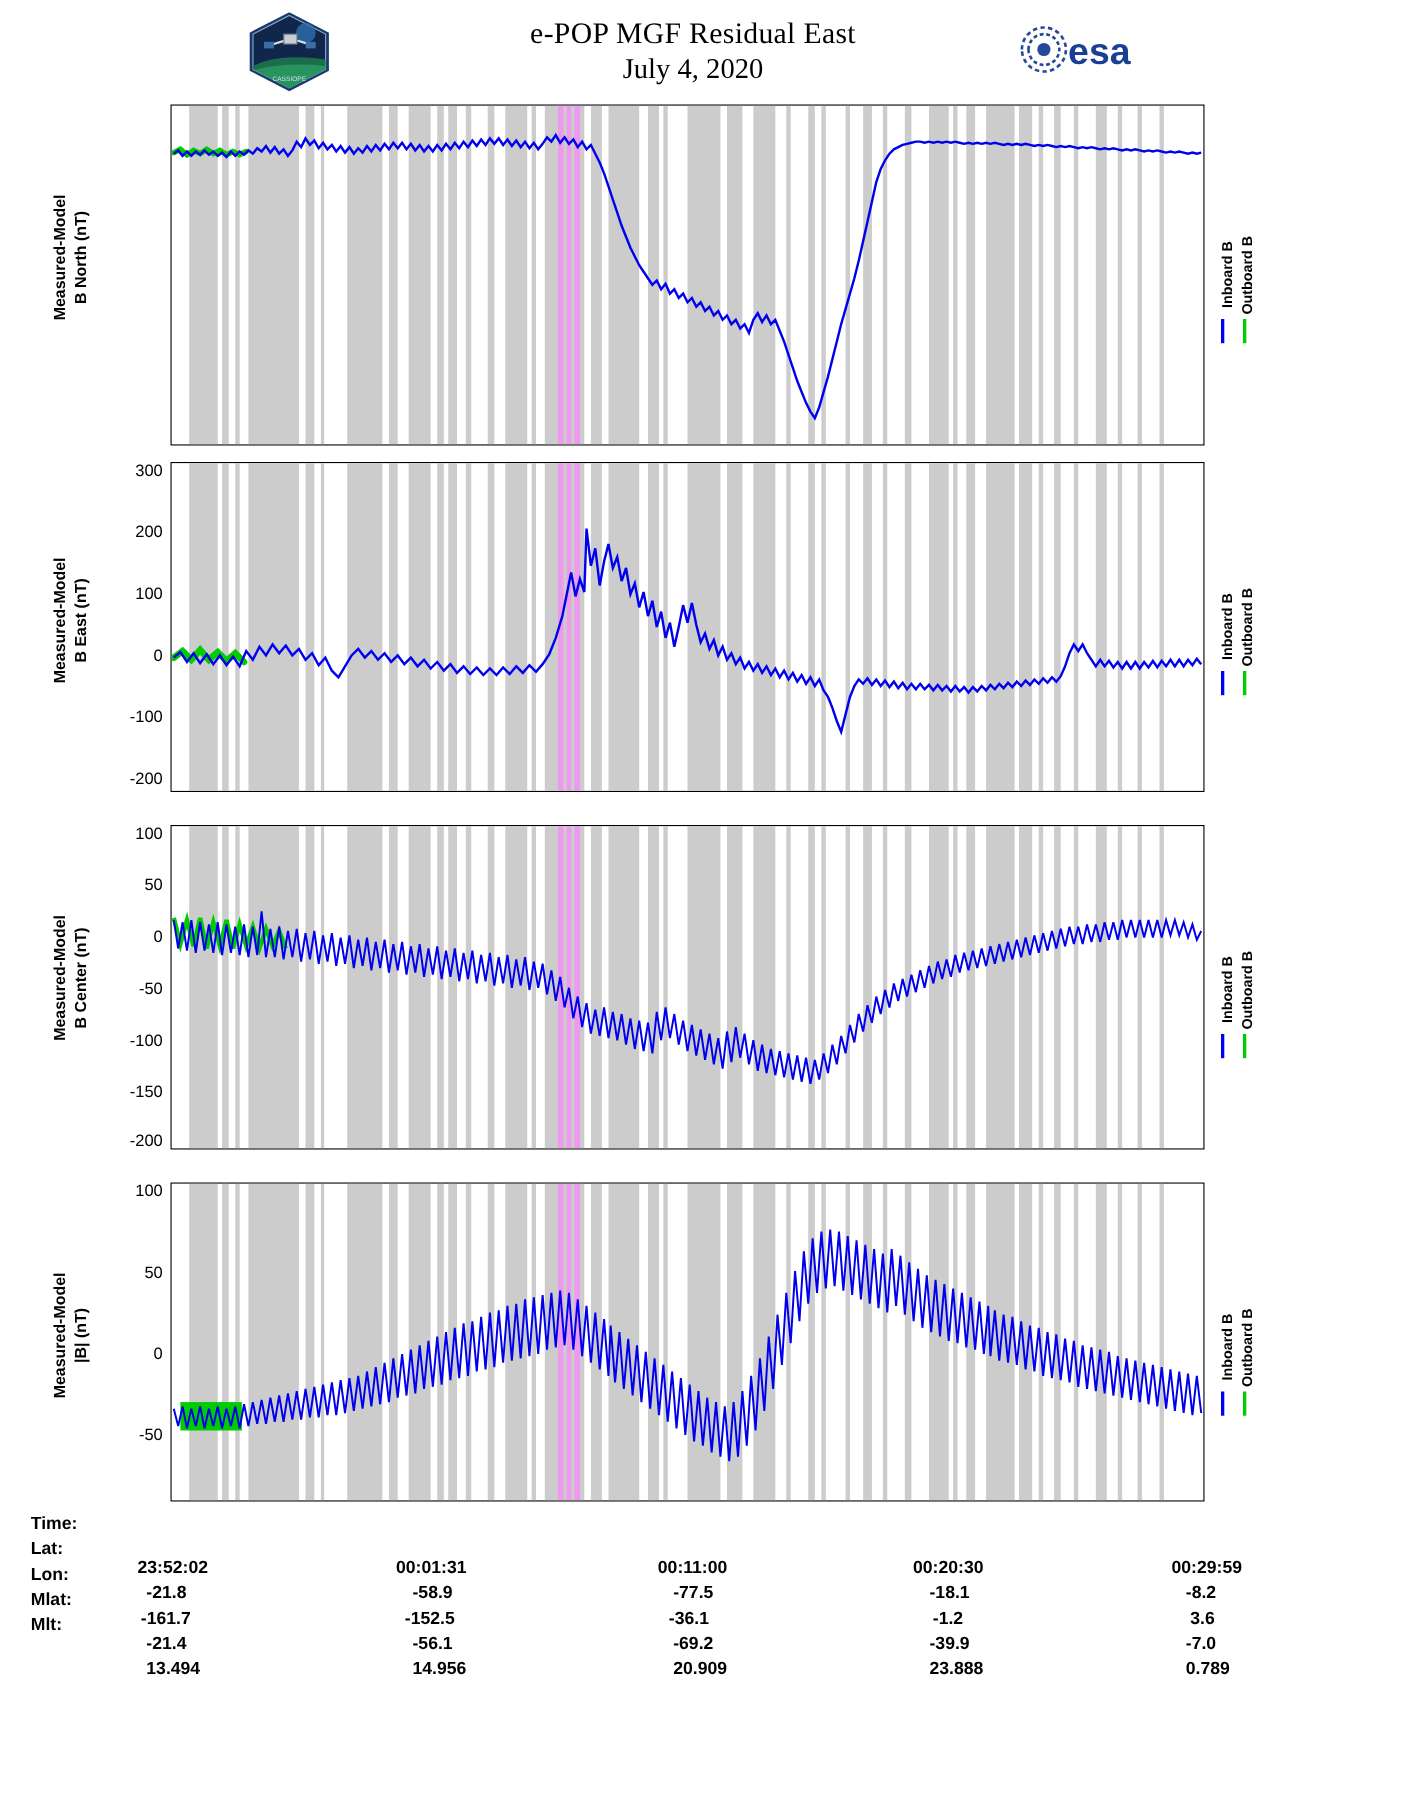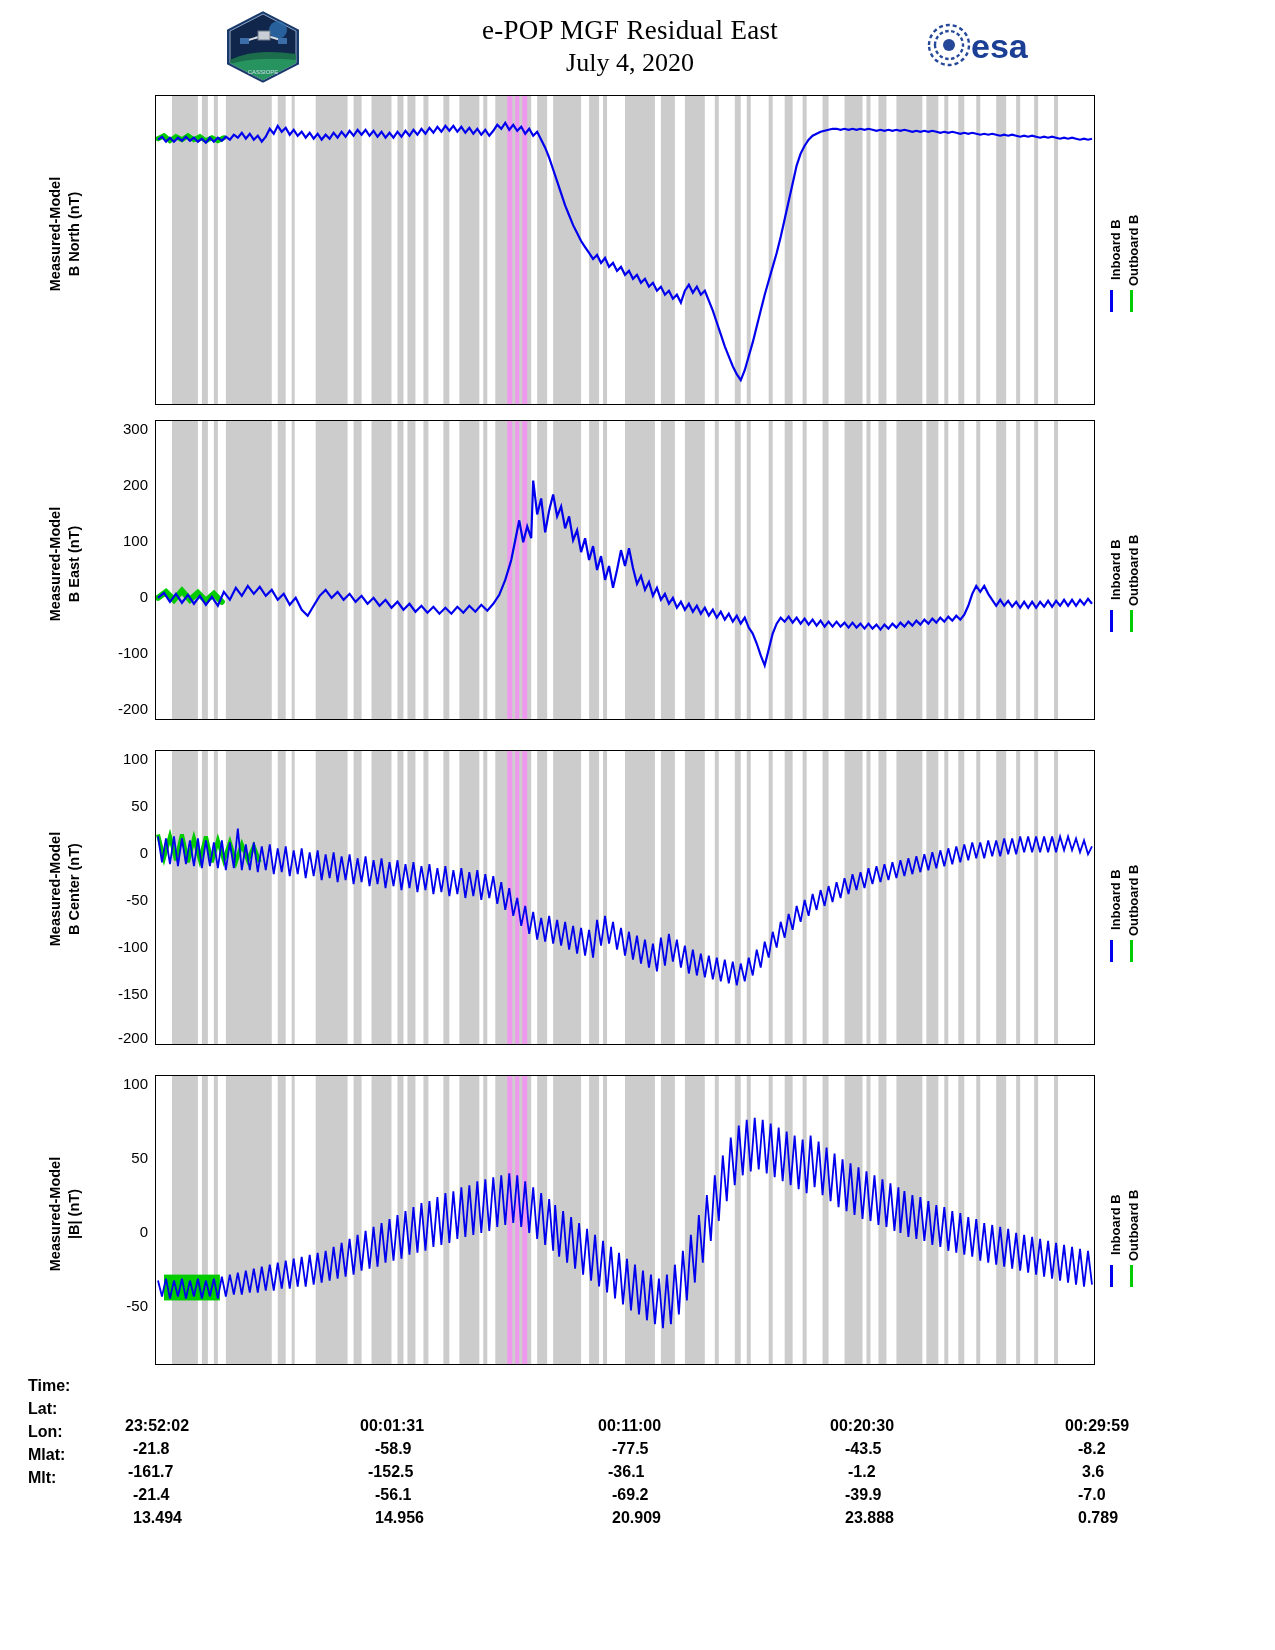--- a/index.html
+++ b/index.html
@@ -519,21 +519,21 @@
       <span class="cell" style="left:810px;">00:20:30</span>
       <span class="cell" style="left:1045px;">00:29:59</span>
     </div>
 
 
     <div class="inforow">
       <span class="rowlabel">Lat:</span>
       <span class="cell" style="left:113px;">-21.8</span>
       <span class="cell" style="left:355px;">-58.9</span>
       <span class="cell" style="left:592px;">-77.5</span>
-      <span class="cell" style="left:825px;">-43.5</span>
+      <span class="cell" style="left:825px;">-18.1</span>
       <span class="cell" style="left:1058px;">-8.2</span>
     </div>
 
     <div class="inforow">
       <span class="rowlabel">Lon:</span>
       <span class="cell" style="left:108px;">-161.7</span>
       <span class="cell" style="left:348px;">-152.5</span>
       <span class="cell" style="left:588px;">-36.1</span>
       <span class="cell" style="left:828px;">-1.2</span>
       <span class="cell" style="left:1062px;">3.6</span>

